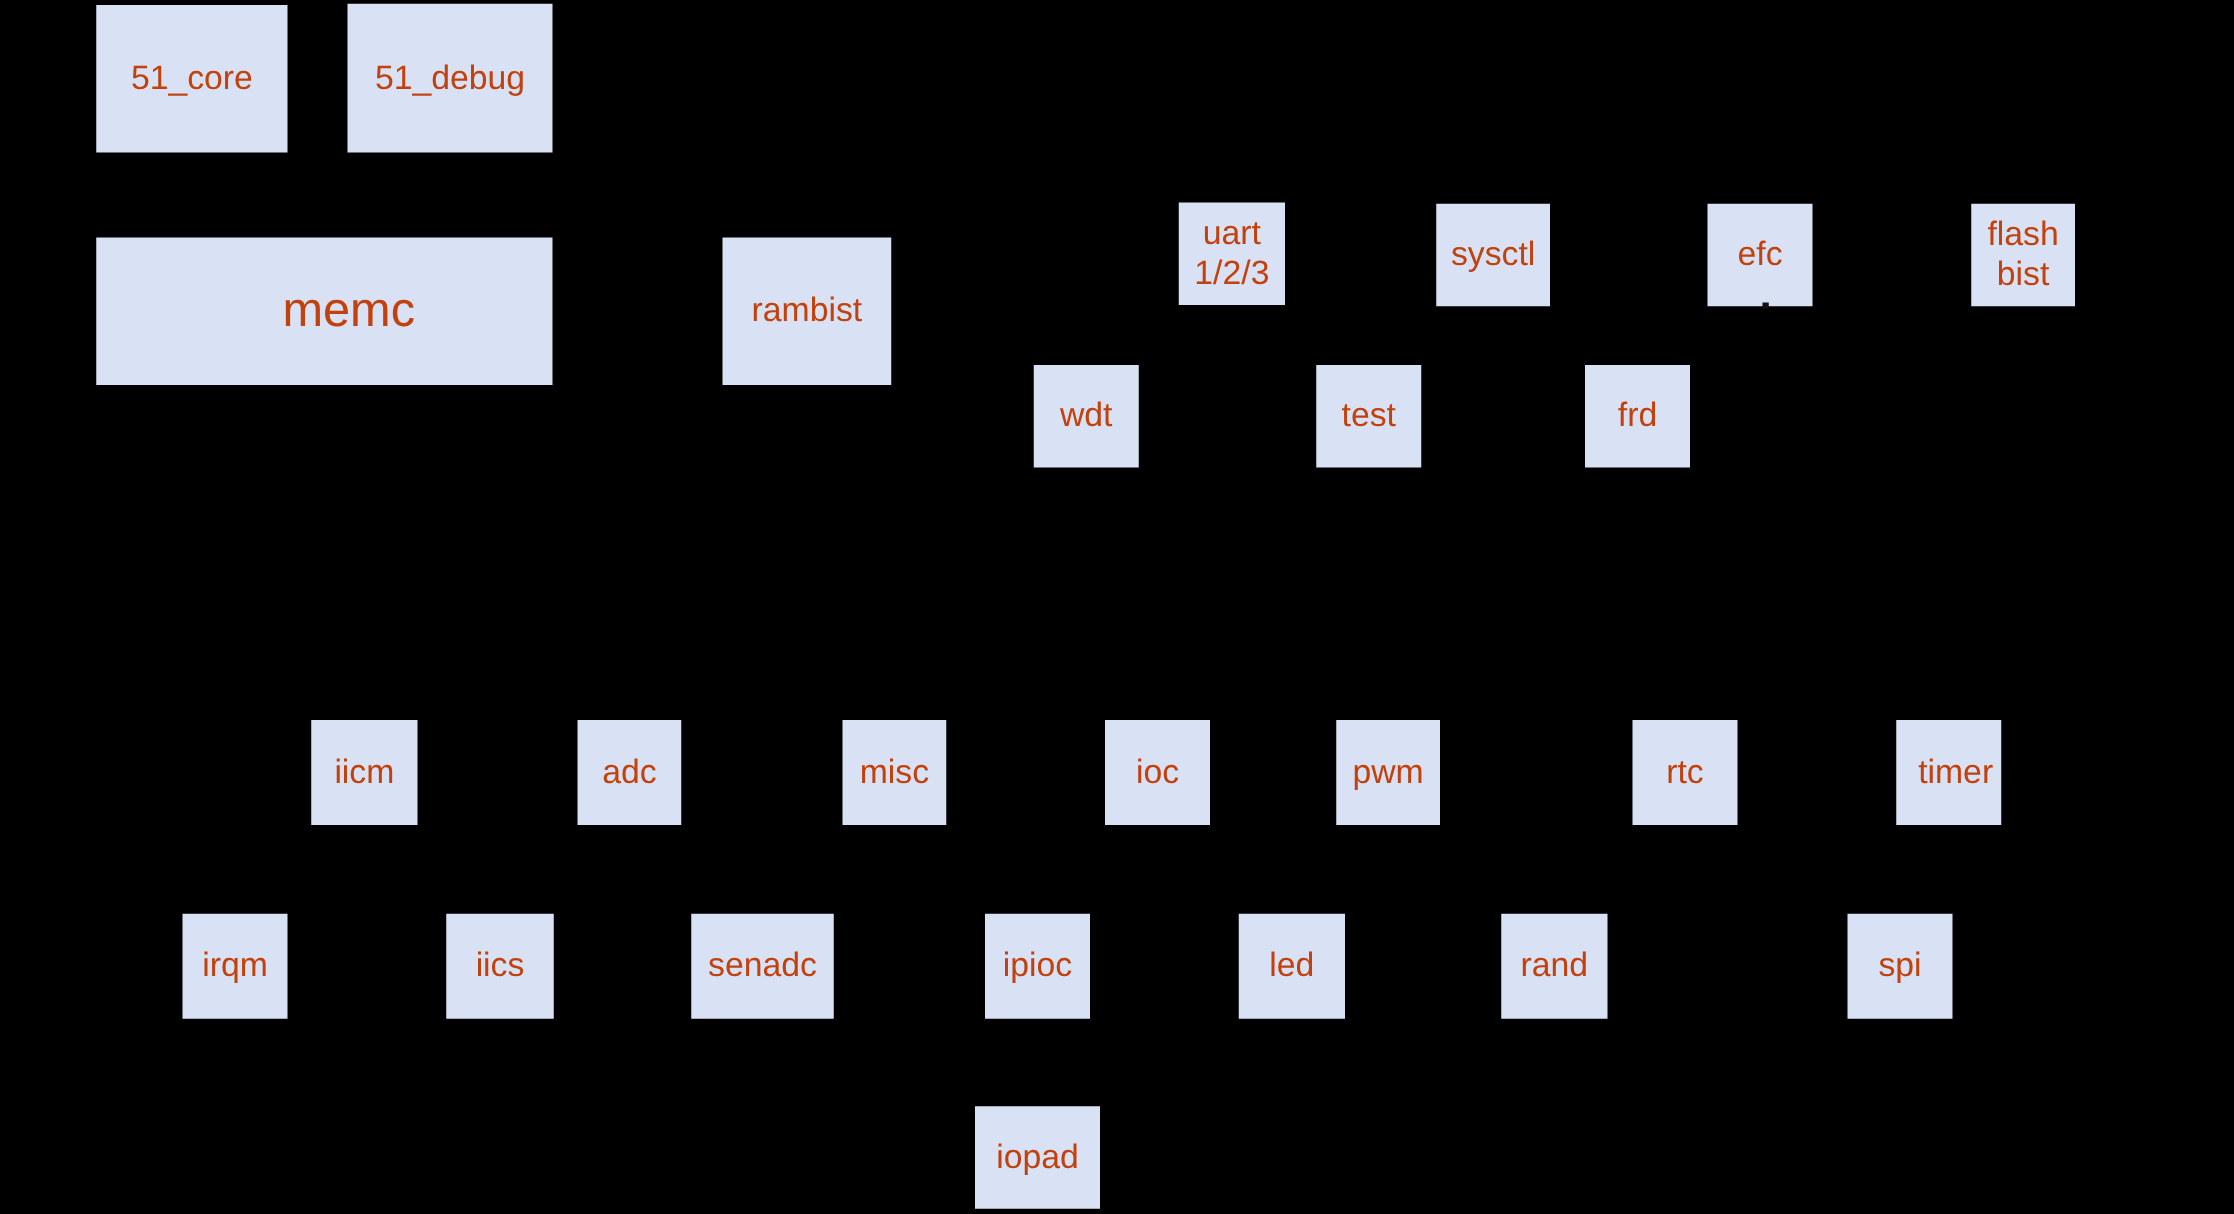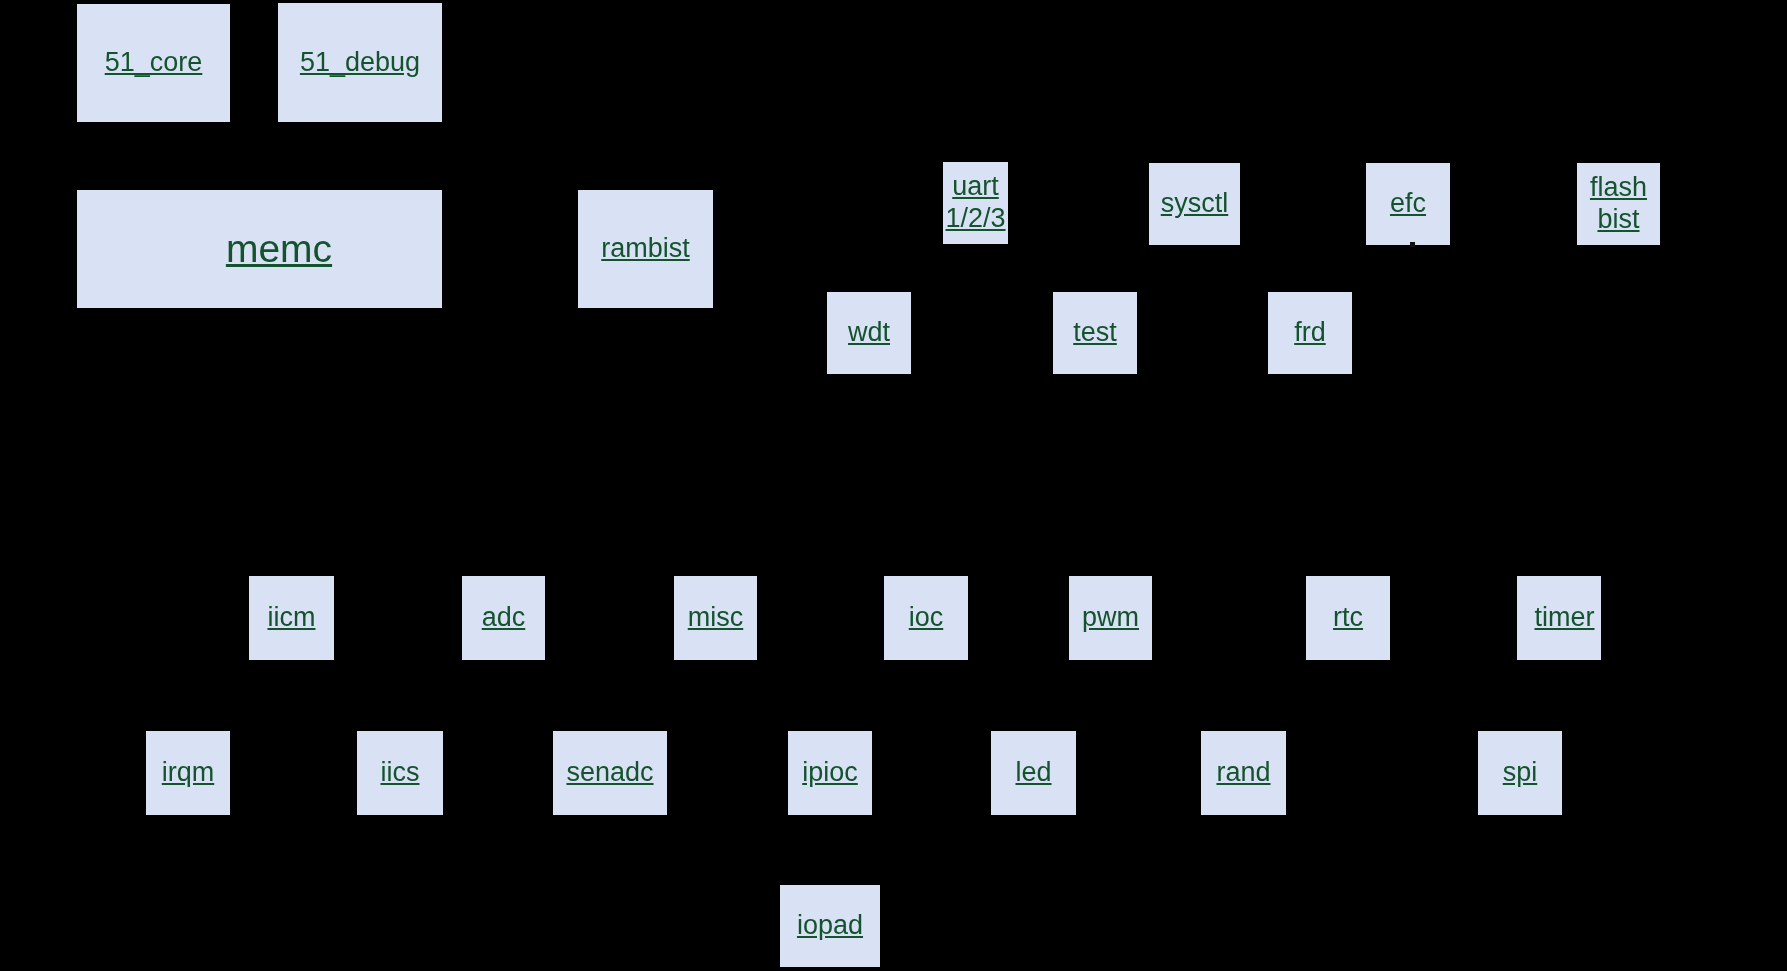--- a/index.html
+++ b/index.html
@@ -18,25 +18,24 @@
   .block {
     position: absolute;
     background: #d9e1f4;
     display: flex;
     align-items: center;
     justify-content: center;
     text-align: center;
     box-sizing: border-box;
   }
   .block .label {
-    color: #14532d;
+    color: #c2410c;
     font-size: 27px;
     line-height: 1.17;
     white-space: pre-line;
-    text-decoration: underline;
   }
   .block .label.big {
     font-size: 39px;
   }
   #bus {
     position: absolute;
     left: 7px;
     top: 379px;
     width: 1775px;
     height: 164px;
@@ -72,21 +71,21 @@
       </div>
       <div class="block" style="left: 278px; top: 3px; width: 164px; height: 119px; text-align: right;">
         <span class="label">51_debug</span>
       </div>
       <div class="block" style="left: 77px; top: 190px; width: 365px; height: 118px; padding-left: 39px;">
         <span class="label big">memc</span>
       </div>
       <div class="block" style="left: 578px; top: 190px; width: 135px; height: 118px;">
         <span class="label">rambist</span>
       </div>
-      <div class="block" style="left: 943px; top: 162px; width: 65px; height: 82px;">
+      <div class="block" style="left: 943px; top: 162px; width: 85px; height: 82px;">
         <span class="label">uart
 1/2/3</span>
       </div>
       <div class="block" style="left: 1149px; top: 163px; width: 91px; height: 82px;">
         <span class="label">sysctl</span>
       </div>
       <div class="block" style="left: 1366px; top: 163px; width: 84px; height: 82px;">
         <span class="label">efc</span>
       </div>
       <div class="block" style="left: 1577px; top: 163px; width: 83px; height: 82px;">

